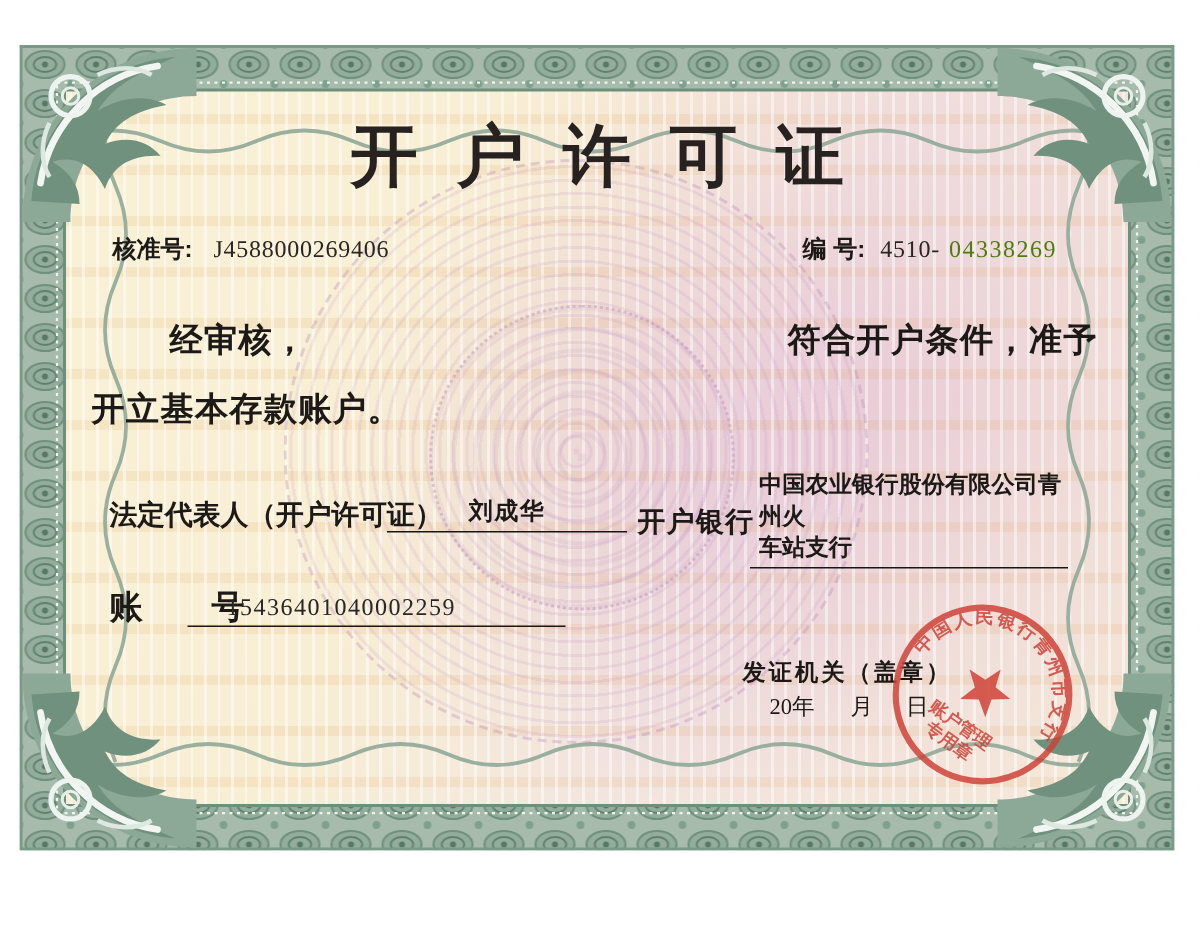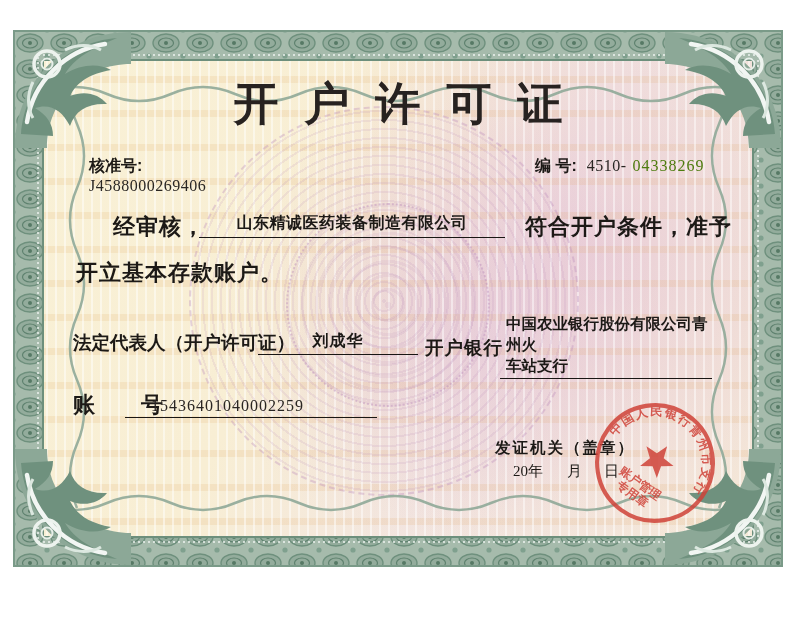--- a/index.html
+++ b/index.html
@@ -131,38 +131,35 @@
       <use href="#ca"></use>
       <use href="#ca" transform="translate(770,0) scale(-1,1)"></use>
       <use href="#ca" transform="translate(0,537) scale(1,-1)"></use>
       <use href="#ca" transform="translate(770,537) scale(-1,-1)"></use>
     </svg>
 
     <div class="content">
 
       <div class="abs title">开户许可证</div>
 
-      <div class="abs row-flex" style="left:62px; top:126px;flex-direction:column;">
+      <div class="abs row-flex" style="left:62px; top:126px;">
         <span class="label-sm">核准号:</span>
         <span class="num-serif" style="margin-left:14px;">J4588000269406</span>
       </div>
 
       <div class="abs row-flex" style="left:522px; top:126px;text-align:right;">
         <span class="label-sm">编 号:</span>
         <span class="num-serif" style="margin-left:10px;">4510-</span>
         <span class="num-serif red-num" style="margin-left:6px; letter-spacing:1px;">04338269</span>
       </div>
 
       <div class="abs big-text" style="left:100px; top:182px;">经审核，</div>
-      <div class="abs fill-line company-line">
-        <span>山东精诚医药装备制造有限公司</span>
-      </div>
       <div class="abs big-text" style="left:512px; top:182px;">符合开户条件，准予</div>
 
-      <div class="abs big-text" style="left:63px; top:228px;">开立基本存款账户。</div>
+      <div class="abs big-text" style="left:48px; top:228px;">开立基本存款账户。</div>
 
       <div class="abs rep-label">法定代表人（开户许可证）</div>
       <div class="abs fill-line rep-line">
         <span>刘成华</span>
       </div>
 
       <div class="abs bank-label">开户银行</div>
       <div class="abs bank-line">
         <span>中国农业银行股份有限公司青州火</span>
         <span>车站支行</span>

